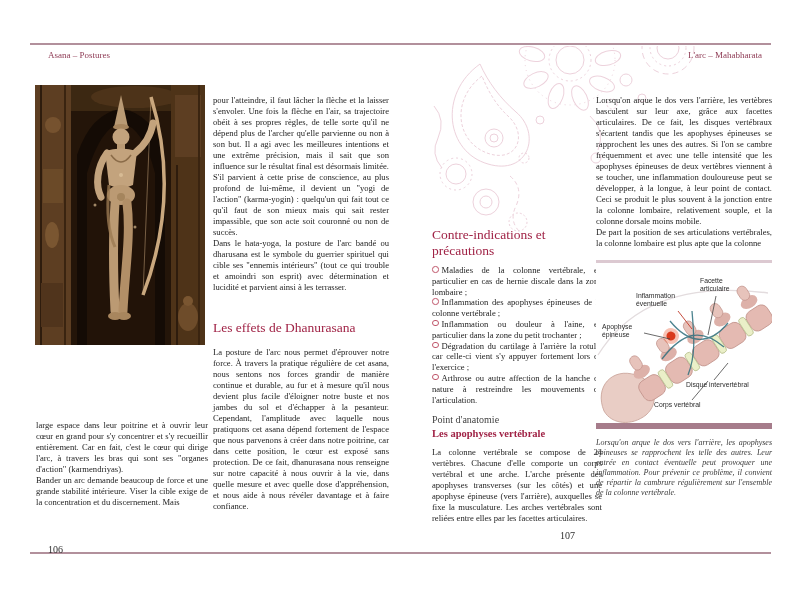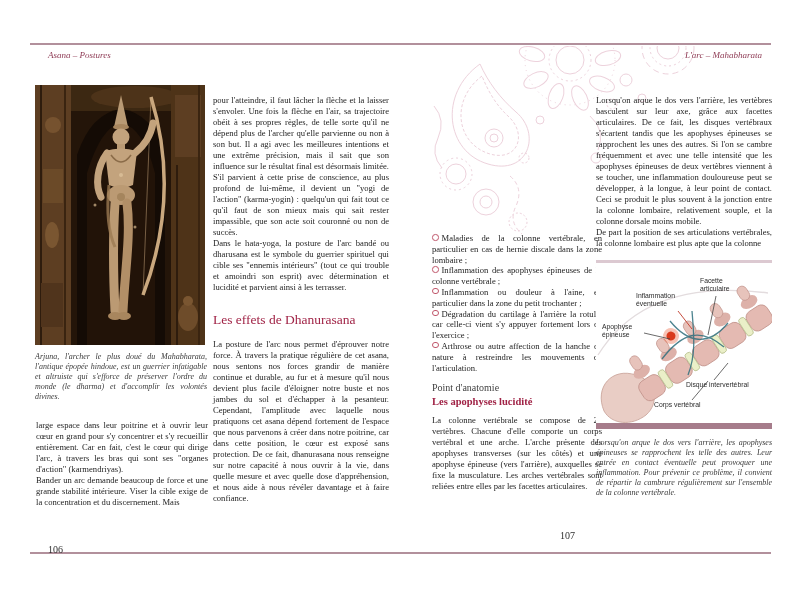--- a/index.html
+++ b/index.html
@@ -1,20 +1,20 @@
 <!DOCTYPE html>
 <html lang="fr"><head>
 <meta charset="utf-8">
 <style>
   html,body{margin:0;padding:0;background:#ffffff;}
   body{width:800px;height:600px;font-family:"Liberation Serif","DejaVu Serif",serif;}
   .spread{position:relative;width:800px;height:600px;background:#fff;overflow:hidden;}
   .abs{position:absolute;}
   .rule{background:#b2909c;height:2px;width:741px;left:30px;}
-  .running-head{font-size:9px;font-style:italic;color:#8e3a54;}
+  .running-head{font-size:9px;color:#8e3a54;}
   .pagenum{font-size:10px;color:#2e2e2e;}
   .body-text{font-size:8.6px;line-height:11px;text-align:justify;color:#1d1d1d;}
   .body-text p{margin:0;}
   .body-text p + p.gap{}
   .h-red-lg{font-size:13.5px;line-height:16px;color:#a02346;font-weight:400;margin:0;}
   .h-red-sm{font-size:10.5px;line-height:13px;color:#a02346;font-weight:700;margin:0;}
   .kicker{font-size:10px;line-height:12px;color:#3f3f3f;margin:0;}
   .caption{font-size:8px;line-height:10px;font-style:italic;color:#3a3a3a;text-align:justify;}
   ul.contra{list-style:none;margin:0;padding:0;}
   ul.contra li{font-size:8.6px;line-height:10.8px;text-align:justify;color:#1d1d1d;}
@@ -112,50 +112,50 @@
       <line x1="142" y1="80" x2="142" y2="260" stroke="#2e1c0d" stroke-width="2"></line>
       <line x1="164" y1="0" x2="164" y2="260" stroke="#3a2410" stroke-width="2"></line>
       <ellipse cx="153" cy="232" rx="10" ry="14" fill="#6e4c2a"></ellipse>
       <circle cx="153" cy="216" r="5" fill="#7a5631"></circle>
       <circle cx="60" cy="120" r="1.5" fill="#d9bb90" opacity="0.7"></circle>
       <circle cx="100" cy="142" r="1.5" fill="#d9bb90" opacity="0.7"></circle>
       <circle cx="86" cy="90" r="2" fill="#dcc09a" opacity="0.8"></circle>
     </svg>
   </div>
 
-  <div class="abs caption" style="left:35px;top:352px;width:172px;">Arjuna, l'archer le plus doué du Mahabharata, l'antique épopée hindoue, est un guerrier infatigable et altruiste qui s'efforce de préserver l'ordre du monde (le dharma) et d'accomplir les volontés divines.</div>
 
   <div class="abs body-text" style="left:36px;top:420px;width:172px;">
     <p>large espace dans leur poitrine et à ouvrir leur cœur en grand pour s'y concentrer et s'y recueillir entièrement. Car en fait, c'est le cœur qui dirige l'arc, à travers les bras qui sont ses "organes d'action" (karmendriyas).</p>
     <p>Bander un arc demande beaucoup de force et une grande stabilité intérieure. Viser la cible exige de la concentration et du discernement. Mais</p>
   </div>
 
   <div class="abs" style="left:213px;top:95px;width:176px;">
     <div class="body-text">
       <p>pour l'atteindre, il faut lâcher la flèche et la laisser s'envoler. Une fois la flèche en l'air, sa trajectoire obéit à ses propres règles, de telle sorte qu'il ne dépend plus de l'archer qu'elle parvienne ou non à son but. Il a agi avec les meilleures intentions et une extrême précision, mais il sait que son influence sur le résultat final est désormais limitée. S'il parvient à cette prise de conscience, au plus profond de lui-même, il devient un "yogi de l'action" (karma-yogin) : quelqu'un qui fait tout ce qu'il faut de son mieux mais qui sait rester impassible, que son acte soit couronné ou non de succès.</p>
       <p class="gap">Dans le hata-yoga, la posture de l'arc bandé ou dharusana est le symbole du guerrier spirituel qui cible ses "ennemis intérieurs" (tout ce qui trouble et amoindri son esprit) avec détermination et lucidité et parvient ainsi à les terrasser.</p>
     </div>
-    <h2 class="h-red-lg" style="margin-top:19px;">Les effets de Dhanurasana</h2>
+    <h2 class="h-red-lg" style="margin-top:27px;">Les effets de Dhanurasana</h2>
     <div class="body-text" style="margin-top:11px;">
       <p>La posture de l'arc nous permet d'éprouver notre force. À travers la pratique régulière de cet asana, nous sentons nos forces grandir de manière continue et durable, au fur et à mesure qu'il nous devient plus facile d'éloigner notre buste et nos jambes du sol et d'échapper à la pesanteur. Cependant, l'amplitude avec laquelle nous pratiquons cet asana dépend fortement de l'espace que nous parvenons à créer dans notre poitrine, car dans cette position, le cœur est exposé sans protection. De ce fait, dhanurasana nous renseigne sur notre capacité à nous ouvrir à la vie, dans quelle mesure et avec quelle dose d'appréhension, et nous aide à nous révéler davantage et à faire confiance.</p>
     </div>
   </div>
 
   <div class="abs pagenum" style="left:48px;top:544px;">106</div>
 
   <div class="abs" style="left:432px;top:227px;width:170px;">
+    <h2 class="h-red-lg">Contre-indications et précautions</h2>
     <ul class="contra" style="margin-top:6px;">
       <li><span class="ring"></span><span>Maladies de la colonne vertébrale, en particulier en cas de hernie discale dans la zone lombaire ;</span></li>
       <li><span class="ring"></span><span>Inflammation des apophyses épineuses de la colonne vertébrale ;</span></li>
       <li><span class="ring"></span><span>Inflammation ou douleur à l'aine, en particulier dans la zone du petit trochanter ;</span></li>
       <li><span class="ring"></span><span>Dégradation du cartilage à l'arrière la rotule, car celle-ci vient s'y appuyer fortement lors de l'exercice ;</span></li>
       <li><span class="ring"></span><span>Arthrose ou autre affection de la hanche de nature à restreindre les mouvements de l'articulation.</span></li>
     </ul>
     <p class="kicker" style="margin-top:9px;">Point d'anatomie</p>
-    <h3 class="h-red-sm" style="margin-top:1px;">Les apophyses lucidité</h3>
+    <h3 class="h-red-sm" style="margin-top:1px;">Les apophyses vertébrale</h3>
     <div class="body-text" style="margin-top:7px;">
       <p>La colonne vertébrale se compose de 24 vertèbres. Chacune d'elle comporte un corps vertébral et une arche. L'arche présente des apophyses transverses (sur les côtés) et une apophyse épineuse (vers l'arrière), auxquelles se fixe la musculature. Les arches vertébrales sont reliées entre elles par les facettes articulaires.</p>
     </div>
   </div>
 
   <div class="abs" style="left:596px;top:95px;width:176px;">
     <div class="body-text">
       <p>Lorsqu'on arque le dos vers l'arrière, les vertèbres basculent sur leur axe, grâce aux facettes articulaires. De ce fait, les disques vertébraux s'écartent tandis que les apophyses épineuses se rapprochent les unes des autres. Si l'on se cambre fréquemment et avec une telle intensité que les apophyses épineuses de deux vertèbres viennent à se toucher, une inflammation douloureuse peut se développer, à la longue, à leur point de contact. Ceci se produit le plus souvent à la jonction entre la colonne lombaire, relativement souple, et la colonne dorsale moins mobile.</p>
       <p class="gap">De part la position de ses articulations vertébrales, la colonne lombaire est plus apte que la colonne</p>
     </div>

